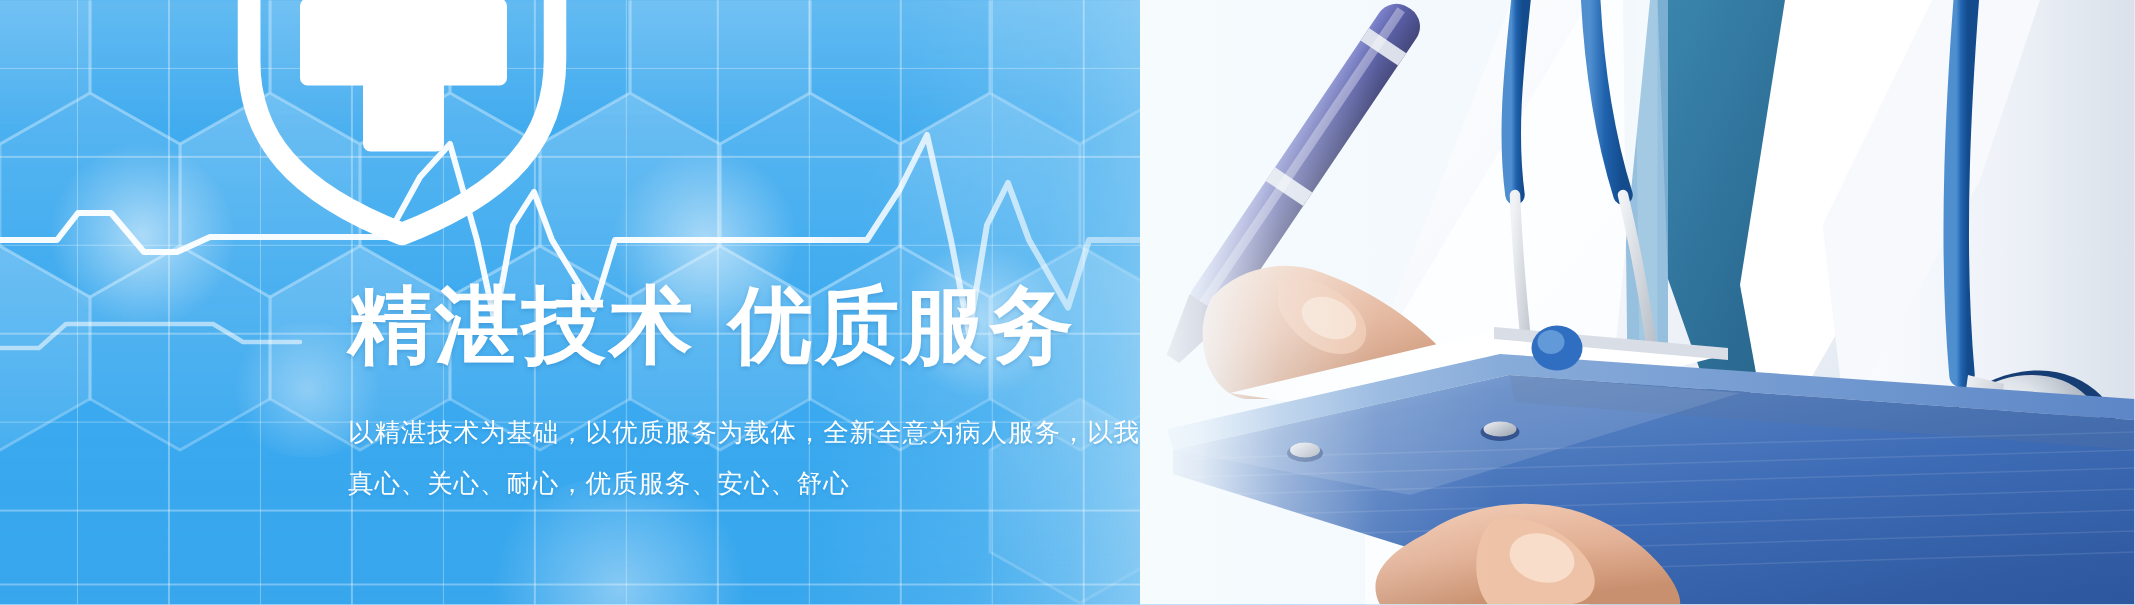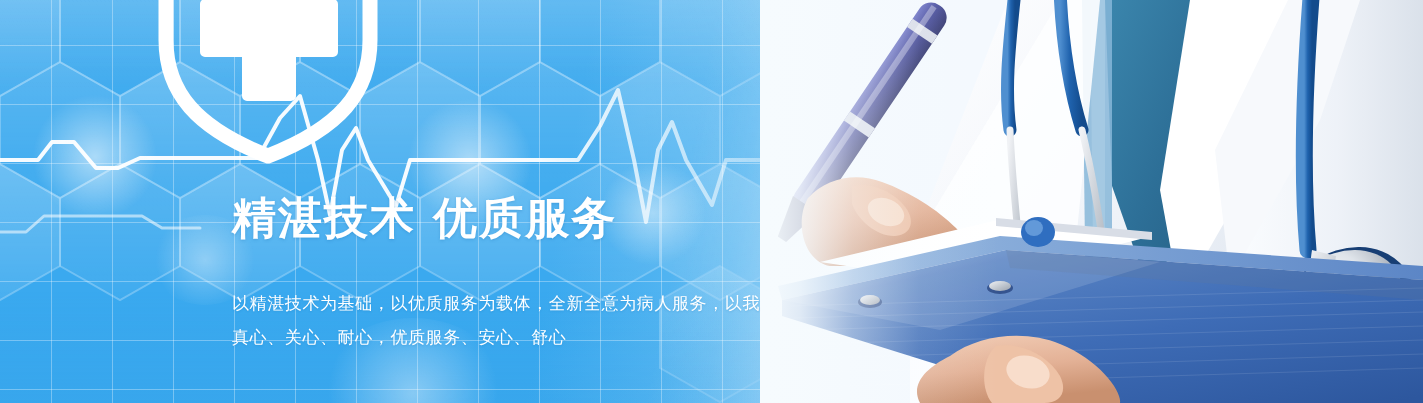--- a/index.html
+++ b/index.html
@@ -86,29 +86,29 @@
       rgba(246,251,254,0.86) 6%,
       rgba(246,251,254,0.45) 14%,
       rgba(246,251,254,0.12) 24%,
       rgba(246,251,254,0) 36%);
   }
 
   
   .copy{position:absolute;left:232px;top:186px;width:620px;}
   .headline{
     margin:0;
-    font-size:44px;
+    font-size:56px;
     line-height:64px;
     font-weight:bold;
     color:#ffffff;
     letter-spacing:2px;
     text-shadow:0 1px 3px rgba(25,110,175,0.30);
     white-space:nowrap;
   }
-  .subwrap{margin-top:36px;}
+  .subwrap{margin-top:22px;}
   .subline{
     margin:0;
     font-size:17px;
     line-height:34px;
     color:#ffffff;
     letter-spacing:0.6px;
     text-shadow:0 1px 2px rgba(25,110,175,0.25);
     white-space:nowrap;
   }
 </style>

